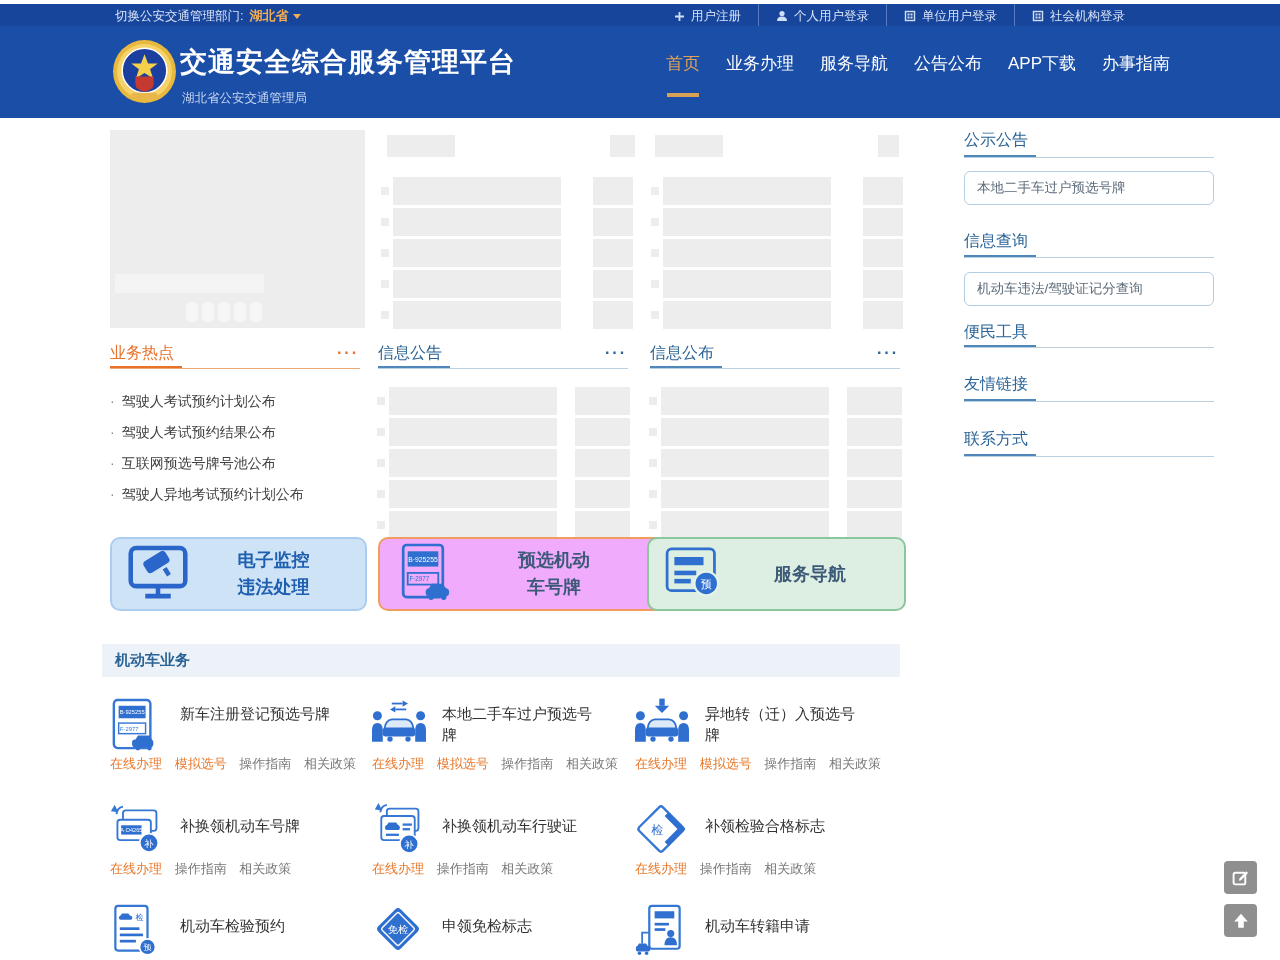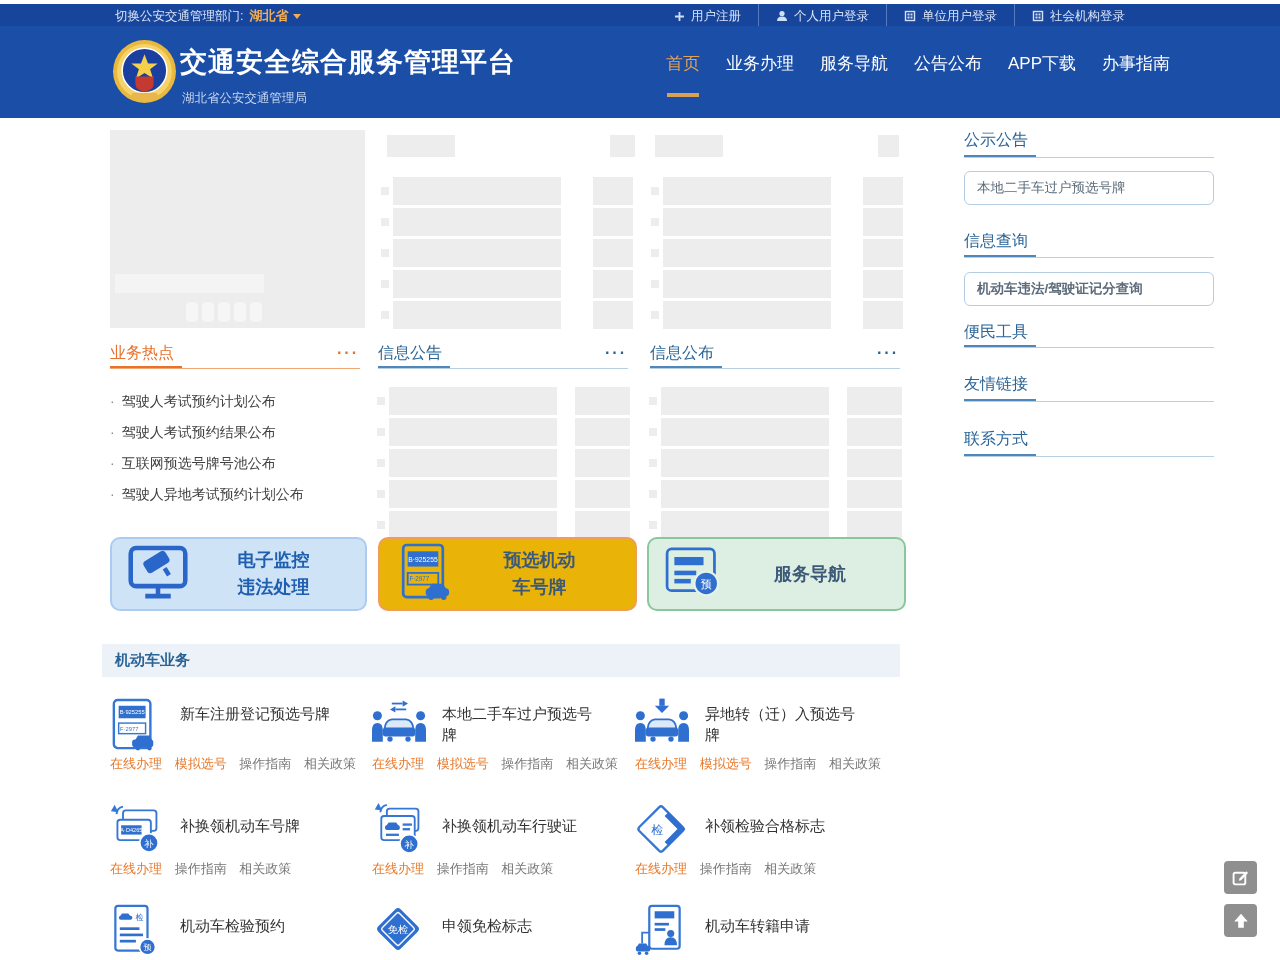--- a/index.html
+++ b/index.html
@@ -60,21 +60,21 @@
               white-space:nowrap; overflow:hidden; }
   .hot-item .dot { color:#888; margin-right:7px; }
 
   
   .banner { position:absolute; top:419px; height:74px; border-radius:10px; border:2px solid;
             display:flex; align-items:center; cursor:pointer; }
   .banner .bicon { margin-left:16px; flex:0 0 auto; }
   .banner .btext { flex:1; text-align:center; font-size:18px; font-weight:bold; line-height:1.5;
                    margin-right:6px; }
   .b1 { left:10px;  width:257px; background:#cfe3f7; border-color:#abccf1; }
-  .b2 { left:278px; width:259px; background:#eab308; border-color:#ef9c5e; }
+  .b2 { left:278px; width:288px; background:#f0abfc; border-color:#ef9c5e; }
   .b3 { left:547px; width:259px; background:#ddefe2; border-color:#8cc69d; }
   .b1 .btext { color:#1e5fb0; } .b2 .btext, .b3 .btext { color:#3c5a78; }
 
   
   .vsec { position:absolute; left:2px; top:526px; width:798px; height:33px; background:#edf2f8;
           display:flex; align-items:center; padding-left:13px; }
   .vsec-title { font-size:15px; font-weight:bold; color:#2a6496; }
   .vitem { position:absolute; width:255px; height:82px; }
   .vicon { position:absolute; left:0; top:3px; width:58px; height:60px; }
   .vtitle { position:absolute; left:70px; top:9px; width:158px; font-size:15px; color:#333;
@@ -482,21 +482,21 @@
     </div>
   </div>
 
   <div class="sidebar">
     <div class="sb-title" style="top:12px;">公示公告</div>
     <div class="rule blue" style="left:0;top:37px;"></div>
     <div class="sb-box" style="top:53px;">本地二手车过户预选号牌</div>
 
     <div class="sb-title" style="top:113px;">信息查询</div>
     <div class="rule blue" style="left:0;top:137px;"></div>
-    <div class="sb-box" style="top:154px;font-weight:bold;">机动车违法/驾驶证记分查询</div>
+    <div class="sb-box" style="top:154px;">机动车违法/驾驶证记分查询</div>
 
     <div class="sb-title" style="top:204px;">便民工具</div>
     <div class="rule blue" style="left:0;top:227px;"></div>
 
     <div class="sb-title" style="top:256px;">友情链接</div>
     <div class="rule blue" style="left:0;top:281px;"></div>
 
     <div class="sb-title" style="top:311px;">联系方式</div>
     <div class="rule blue" style="left:0;top:336px;"></div>
   </div>

